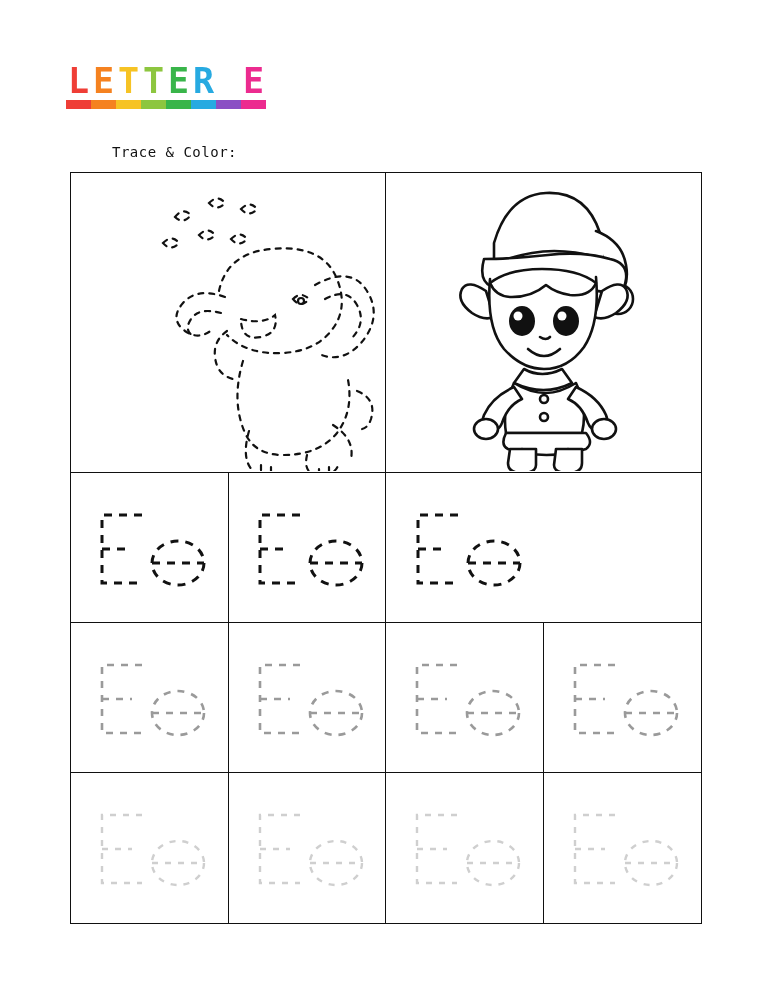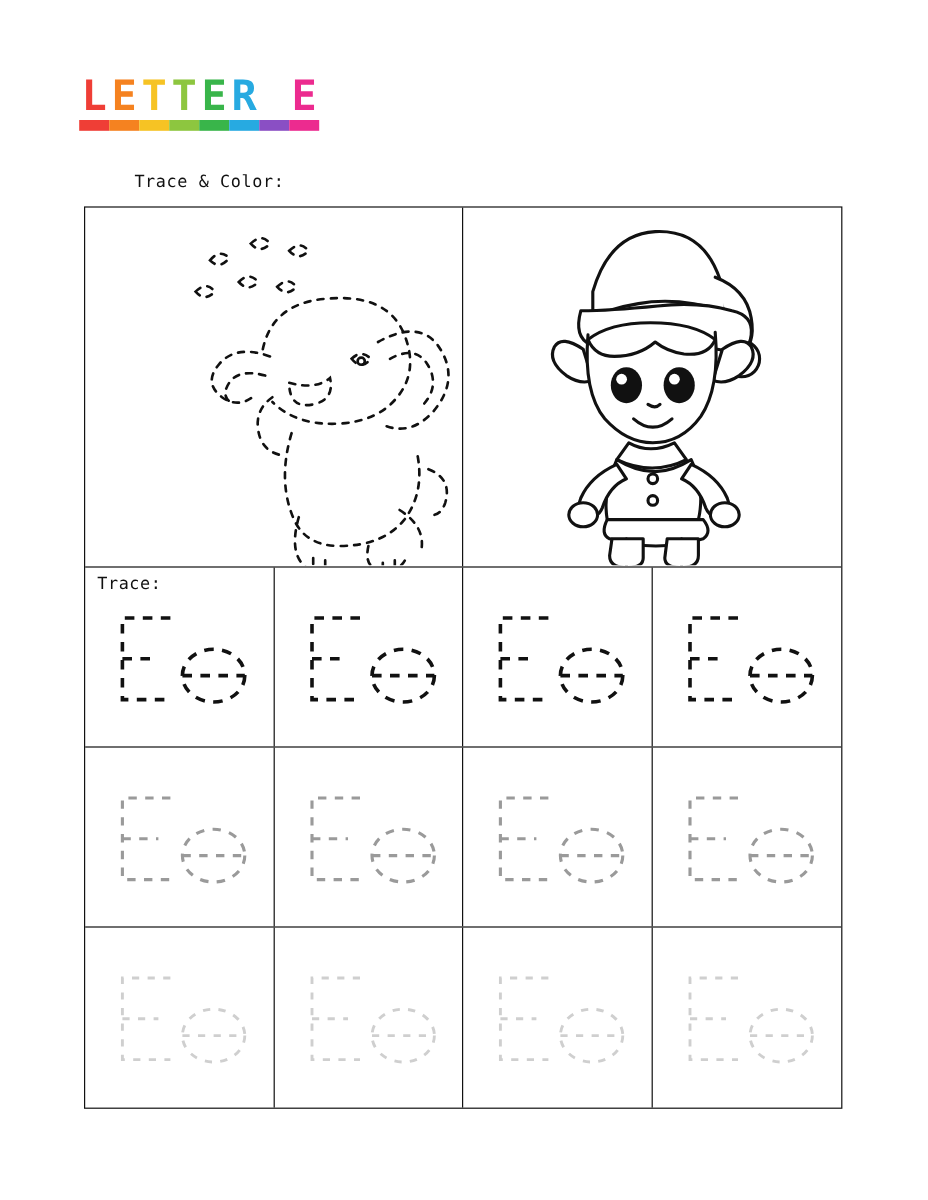--- a/index.html
+++ b/index.html
@@ -242,30 +242,20 @@
             <path d="M170 276 l26 0 l0 14 q0 10 -14 10 q-14 0 -14 -8 z"></path>
           </g>
         </svg>
       </div>
     </div>
 
     <div class="trace-rows">
 
       <div class="trace-row">
         <div class="trace-cell">
-          <span class="trace-label">Trace:</span>
-          <svg width="130" height="110" viewBox="0 0 130 110">
-            <g fill="none" stroke="#111111" stroke-width="3" stroke-dasharray="8 7" stroke-linecap="butt">
-              <path d="M58 22 L18 22 L18 90 L58 90 M18 56 L48 56"></path>
-              <ellipse cx="94" cy="70" rx="26" ry="22"></ellipse>
-              <path d="M68 70 L120 70"></path>
-            </g>
-          </svg>
-        </div>
-        <div class="trace-cell">
           <svg width="130" height="110" viewBox="0 0 130 110">
             <g fill="none" stroke="#111111" stroke-width="3" stroke-dasharray="8 7">
               <path d="M58 22 L18 22 L18 90 L58 90 M18 56 L48 56"></path>
               <ellipse cx="94" cy="70" rx="26" ry="22"></ellipse>
               <path d="M68 70 L120 70"></path>
             </g>
           </svg>
         </div>
         <div class="trace-cell">
           <svg width="130" height="110" viewBox="0 0 130 110">

